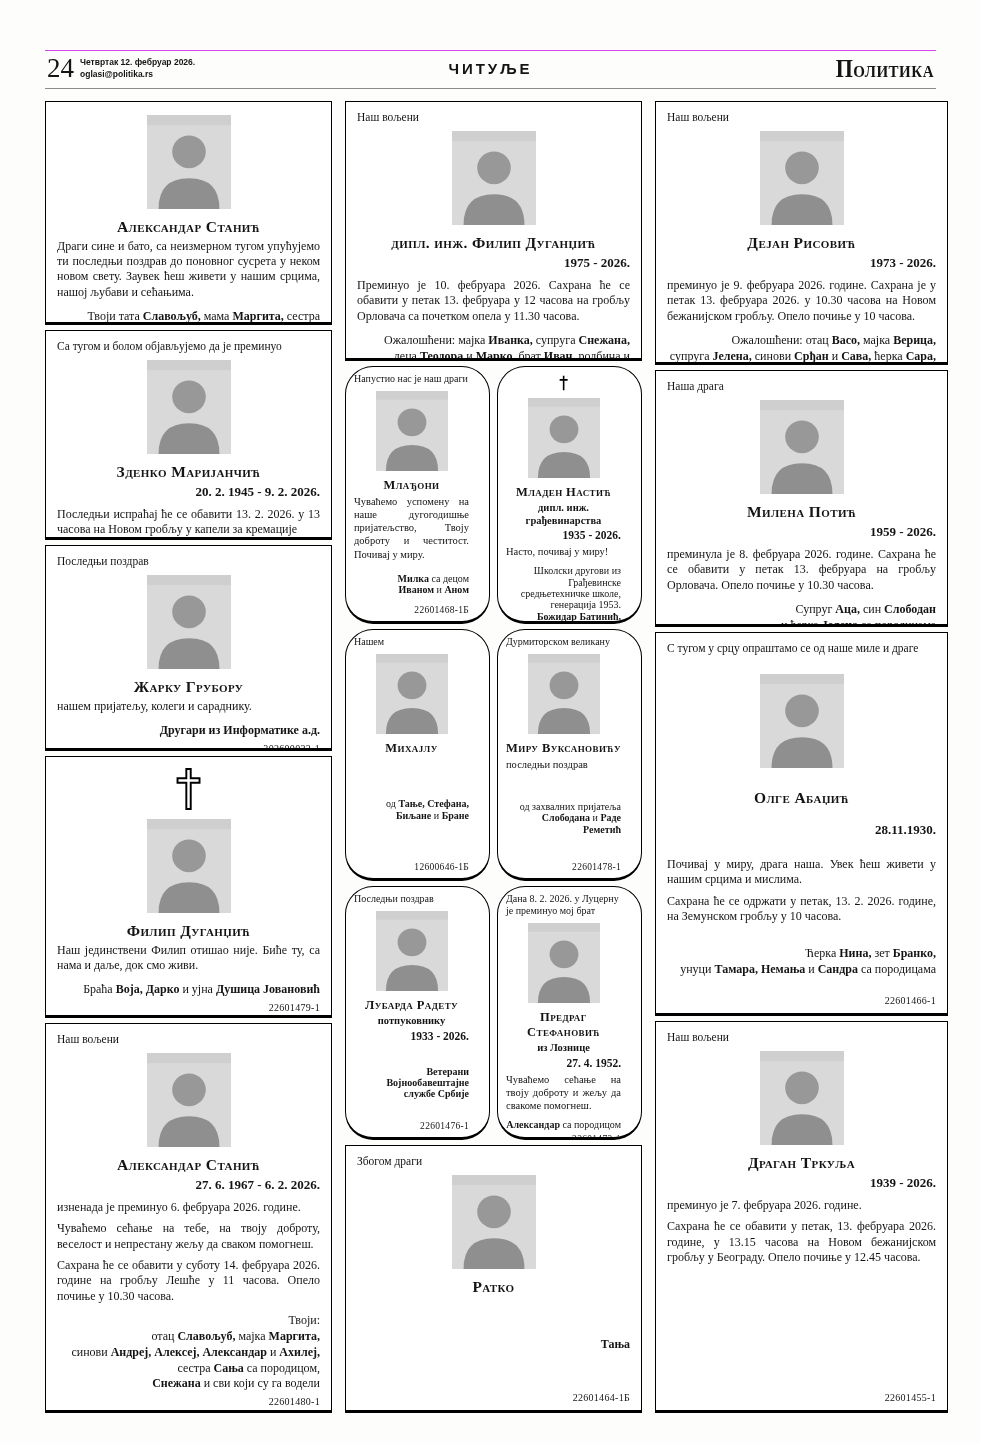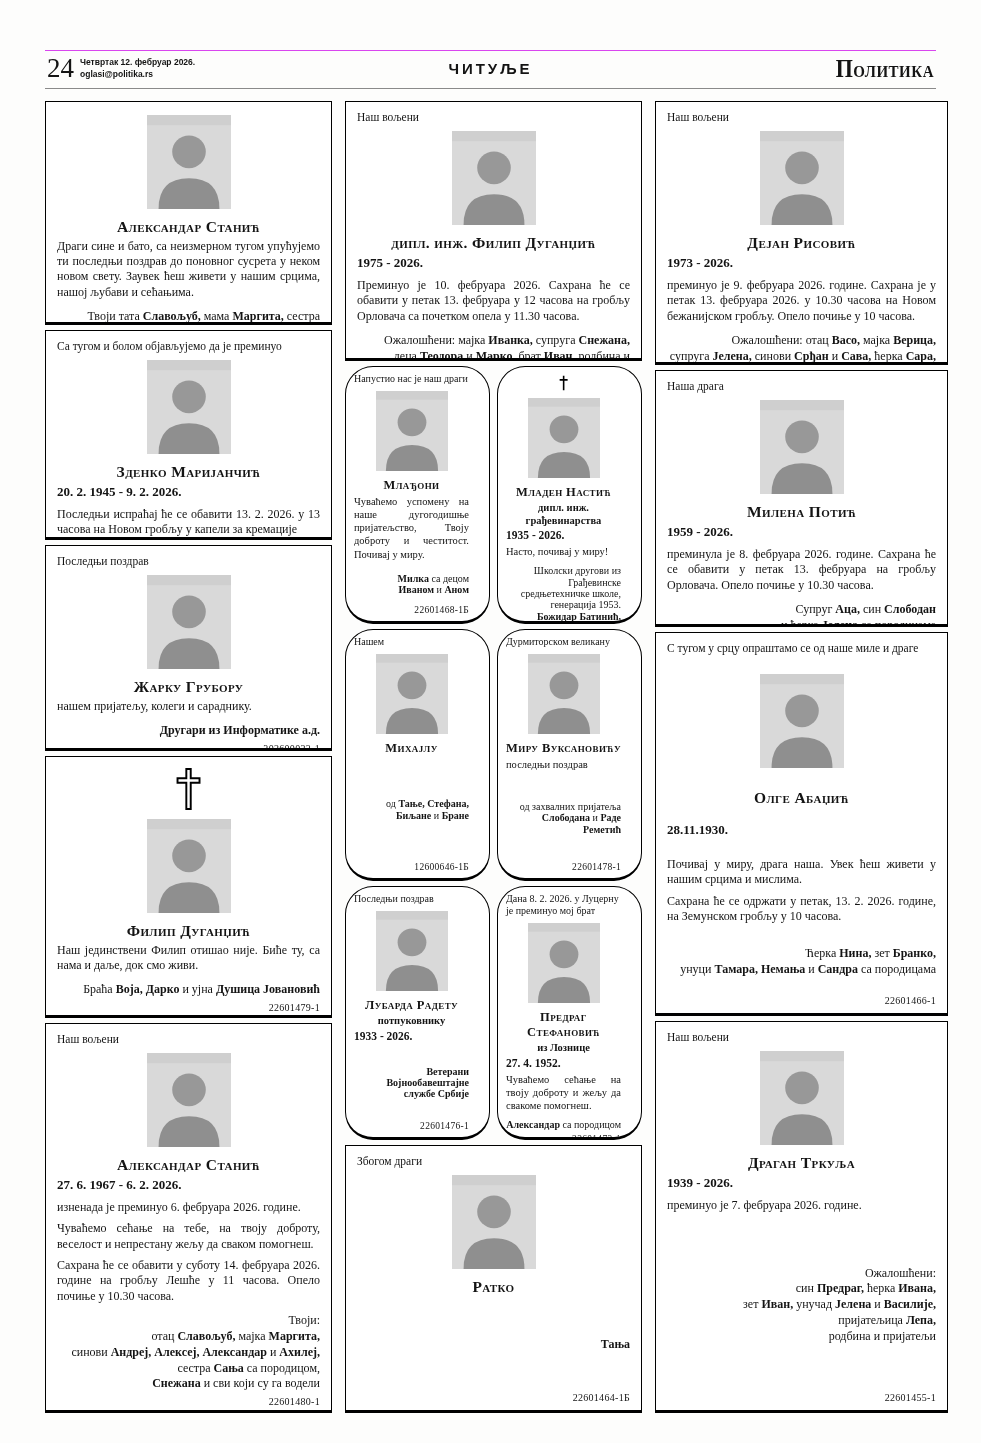--- a/index.html
+++ b/index.html
@@ -55,21 +55,21 @@
   .cross--outline svg path{fill:#fff;stroke:#000;stroke-width:1.5;}
   .cross--solid svg{height:19px;}
   .cross--solid svg path{fill:#000;stroke:none;}
   .photo{width:84px;height:94px;margin:5px auto 7px auto;flex:0 0 auto;}
   .photo svg{width:100%;height:100%;display:block;}
   .name{
     margin:2px 0 2px 0;text-align:center;
     font-size:15.5px;font-weight:700;font-variant:small-caps;letter-spacing:.4px;line-height:1.2;
   }
   .subtitle{text-align:center;font-weight:700;font-size:12.5px;line-height:1.2;margin-bottom:2px;}
-  .dates{text-align:left;font-weight:700;font-size:13px;margin:0 0 7px 0;}
+  .dates{text-align:right;font-weight:700;font-size:13px;margin:0 0 7px 0;}
   .body{font-size:12px;line-height:1.28;}
   .body p{margin:0 0 6px 0;text-align:justify;}
   .sig{margin-top:auto;padding-top:3px;text-align:right;font-size:12px;line-height:1.32;}
   .ad-id{margin-top:auto;padding-top:4px;text-align:right;font-size:10px;letter-spacing:.3px;}
   
   .mid-grid .obit{padding:6px 20px 6px 8px;border-radius:28px;}
   .mid-grid .kicker{font-size:10px;line-height:1.2;}
   .mid-grid .cross svg{height:40px;}
   .mid-grid .cross--solid svg{height:16px;}
   .mid-grid .photo{width:72px;height:80px;margin:4px auto 5px auto;}
@@ -480,24 +480,18 @@
         <rect width="80" height="10" fill="#cfcfcf"></rect>
         <circle cx="40" cy="36" r="16" fill="#989898"></circle>
         <path d="M11 92 Q11 62 40 62 Q69 62 69 92 Z" fill="#8f8f8f"></path>
       </svg>
     </div>
     <h2 class="name">Драган Тркуља</h2>
 
     <div class="dates">1939 - 2026.</div>
     <div class="body">
           <p>преминуо је 7. фебруара 2026. године.</p>
-        </div>
-    <div class="sig">
-          <div>Ожалошћени:</div>
-          <div>син <b>Предраг,</b> ћерка <b>Ивана,</b></div>
-          <div>зет <b>Иван,</b> унучад <b>Јелена</b> и <b>Василије,</b></div>
-          <div>пријатељица <b>Лепа,</b></div>
-          <div>родбина и пријатељи</div>
+          <p>Сахрана ће се обавити у петак, 13. фебруара 2026. године, у 13.15 часова на Новом бежанијском гробљу у Београду. Опело почиње у 12.45 часова.</p>
         </div>
     <div class="ad-id">22601455-1</div>
   </article>
     </div>
 </main>
 
 </body></html>

